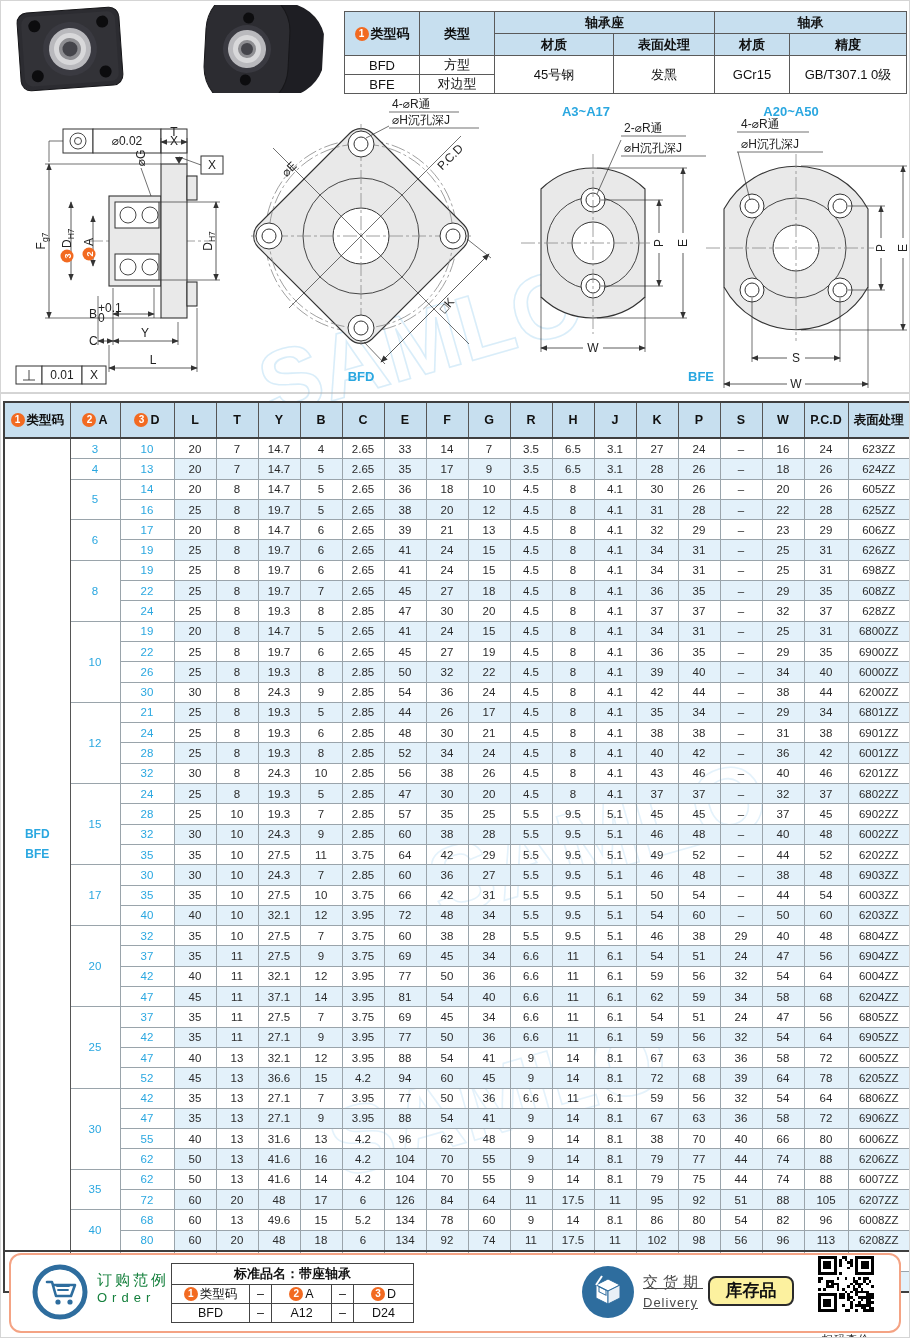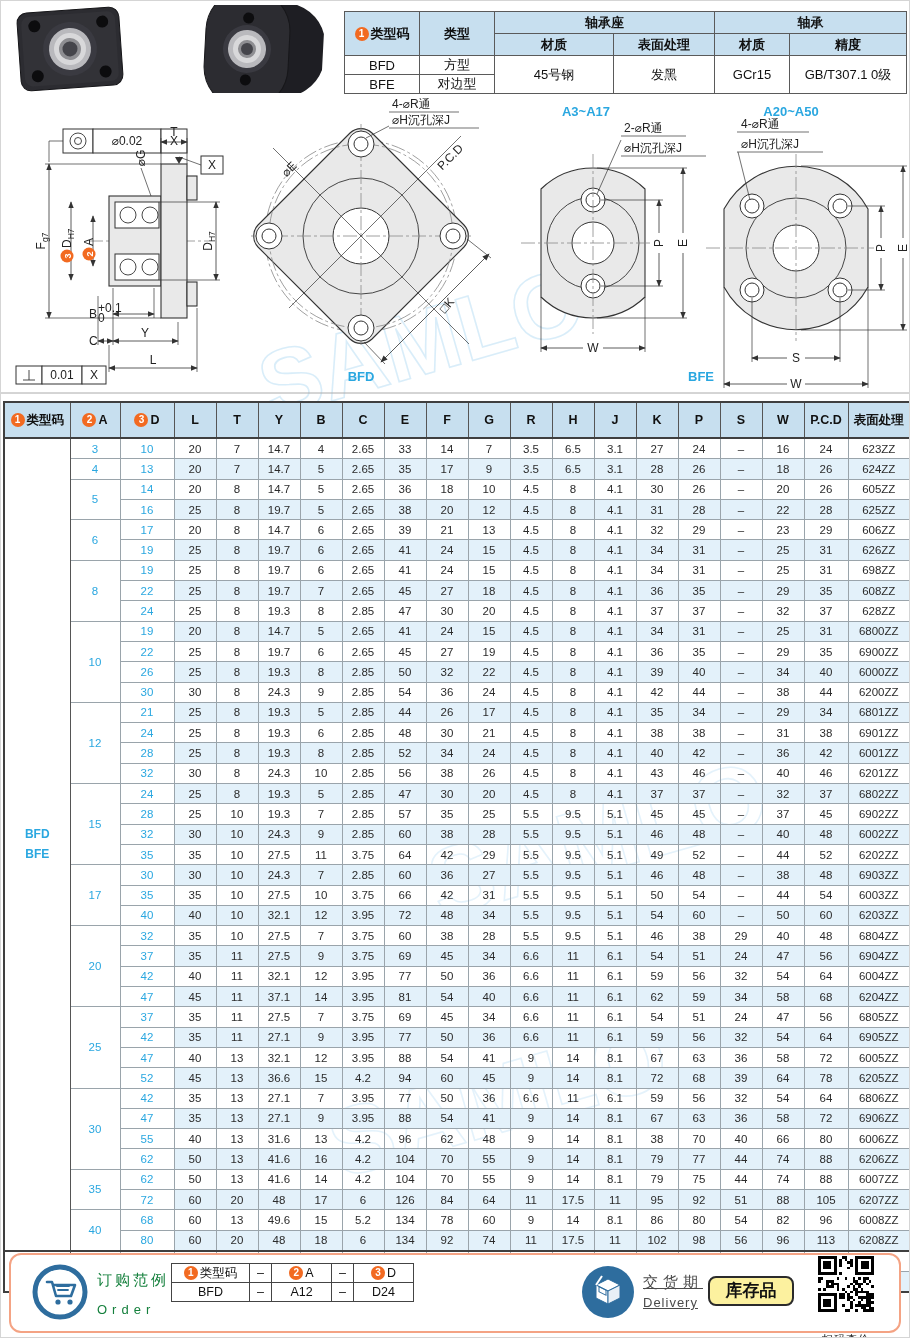--- a/index.html
+++ b/index.html
@@ -21,21 +21,21 @@
   #main-table{border:2px solid #3f3f3f;}
   #main-table .a-cell,#main-table .d-cell{color:#2aa7e0;}
   #main-table .code-cell{color:#2aa7e0;font-weight:bold;font-size:12px;line-height:1.7;border-right:1px solid #555;}
   #main-table tr.stripe .v-cell{background:#e3f1fa;}
   #main-table tr.grp-start td{border-top:1px solid #5e6a72;}
   #main-table tr.sec-start td{border-top:2px solid #3f3f3f;}
   
   .footer-panel{position:absolute;left:8px;top:1252px;width:892px;height:80px;border:2px solid #f4a384;border-radius:12px;box-sizing:border-box;background:#fff;}
   .order-title{position:absolute;left:96px;top:1270px;color:#15803d;}
   .order-title .cn{font-size:15px;letter-spacing:3px;}
-  .order-title .en{font-size:13px;letter-spacing:5px;margin-top:12px;}
+  .order-title .en{font-size:13px;letter-spacing:5px;margin-top:0;}
   .order-table{position:absolute;left:170px;top:1262px;width:242px;border-collapse:collapse;table-layout:fixed;}
   .order-table td{border:1px solid #444;text-align:center;font-size:12.5px;color:#111;height:18px;padding:0;}
   .order-table .tt{font-weight:bold;font-size:13px;height:20px;}
   .delivery-title{position:absolute;left:642px;top:1272px;color:#4a4a4a;text-decoration:underline;}
   .delivery-title .cn{font-size:15px;letter-spacing:5px;}
   .delivery-title .en{font-size:13px;letter-spacing:1px;margin-top:3px;}
   .stock-badge{position:absolute;left:707px;top:1275px;width:86px;height:30px;background:#fcf19f;border:2px solid #2b2b2b;
                border-radius:8px;box-sizing:border-box;text-align:center;line-height:26px;font-size:17px;font-weight:bold;color:#111;}
   .qr-wrap{position:absolute;left:816px;top:1255px;width:58px;text-align:center;}
   .qr-caption{font-size:11px;color:#222;margin-top:16px;letter-spacing:1px;}
@@ -1302,20 +1302,23 @@
 
   <table class="order-table">
     <colgroup>
         <col style="width:78px">
         <col style="width:22px">
         <col style="width:60px">
         <col style="width:22px">
         <col style="width:60px">
       </colgroup>
     <tbody>
+        <tr>
+          <td class="tt" colspan="5">标准品名：带座轴承</td>
+        </tr>
     <tr>
       <td><span class="badge">1</span><span>类型码</span></td>
       <td>–</td>
       <td><span class="badge">2</span><span>A</span></td>
       <td>–</td>
       <td><span class="badge">3</span><span>D</span></td>
     </tr>
     <tr>
       <td class="blue">BFD</td>
       <td class="blue">–</td>

